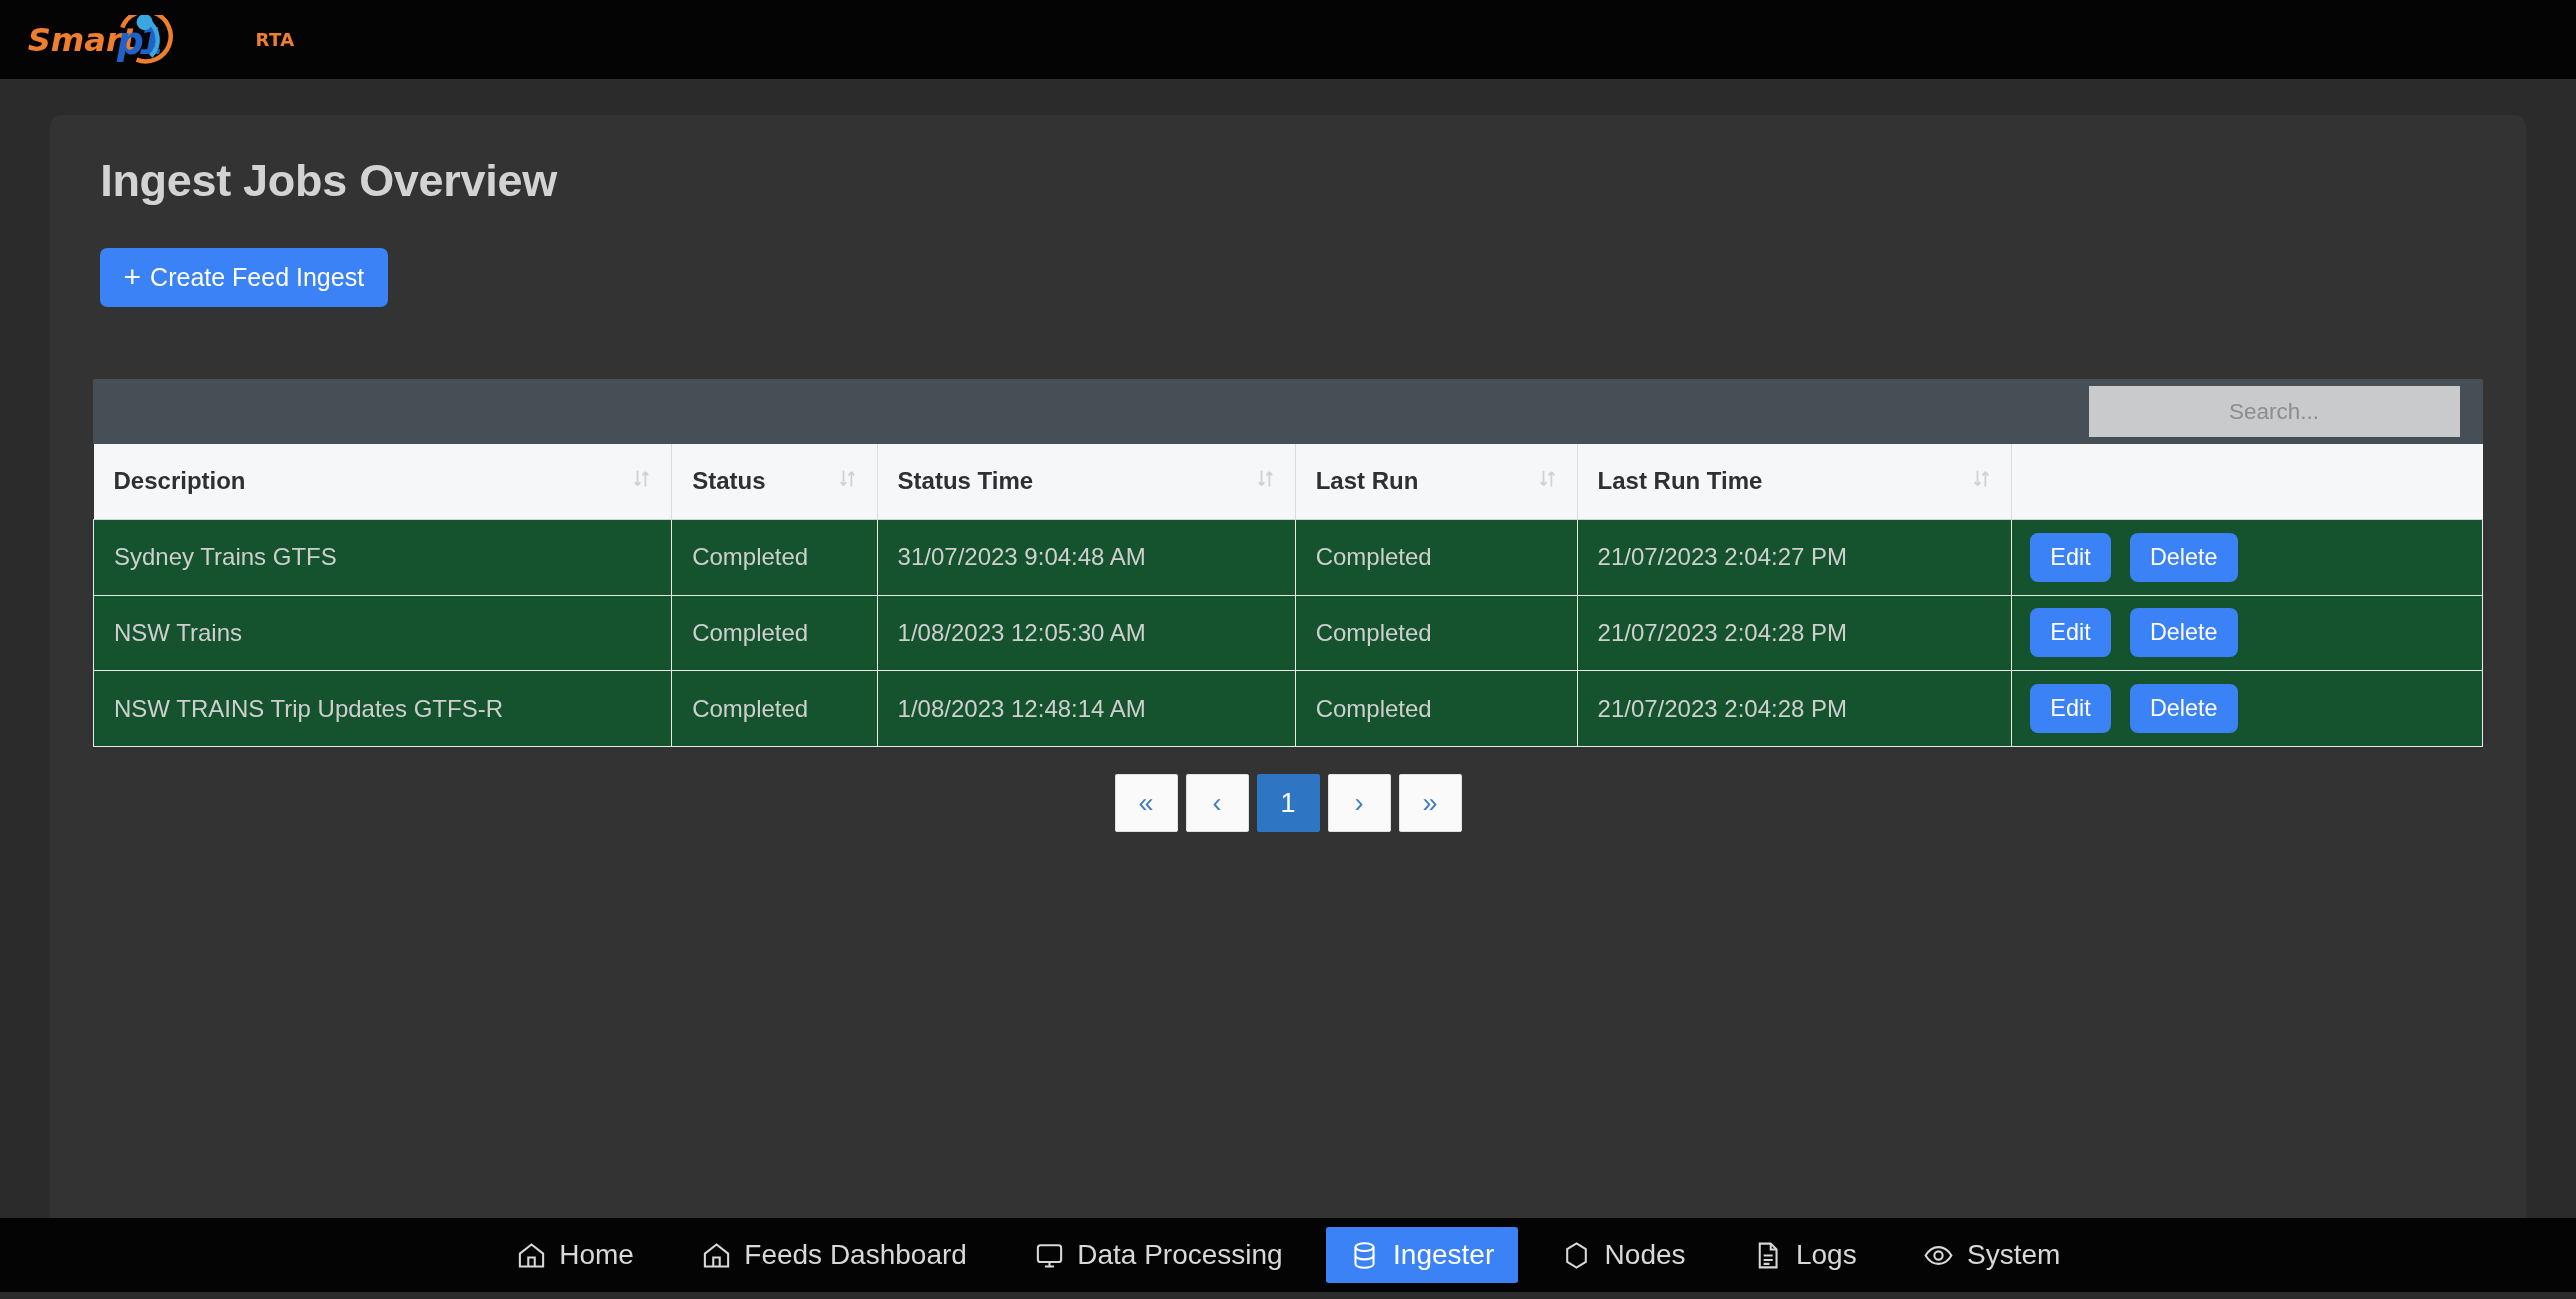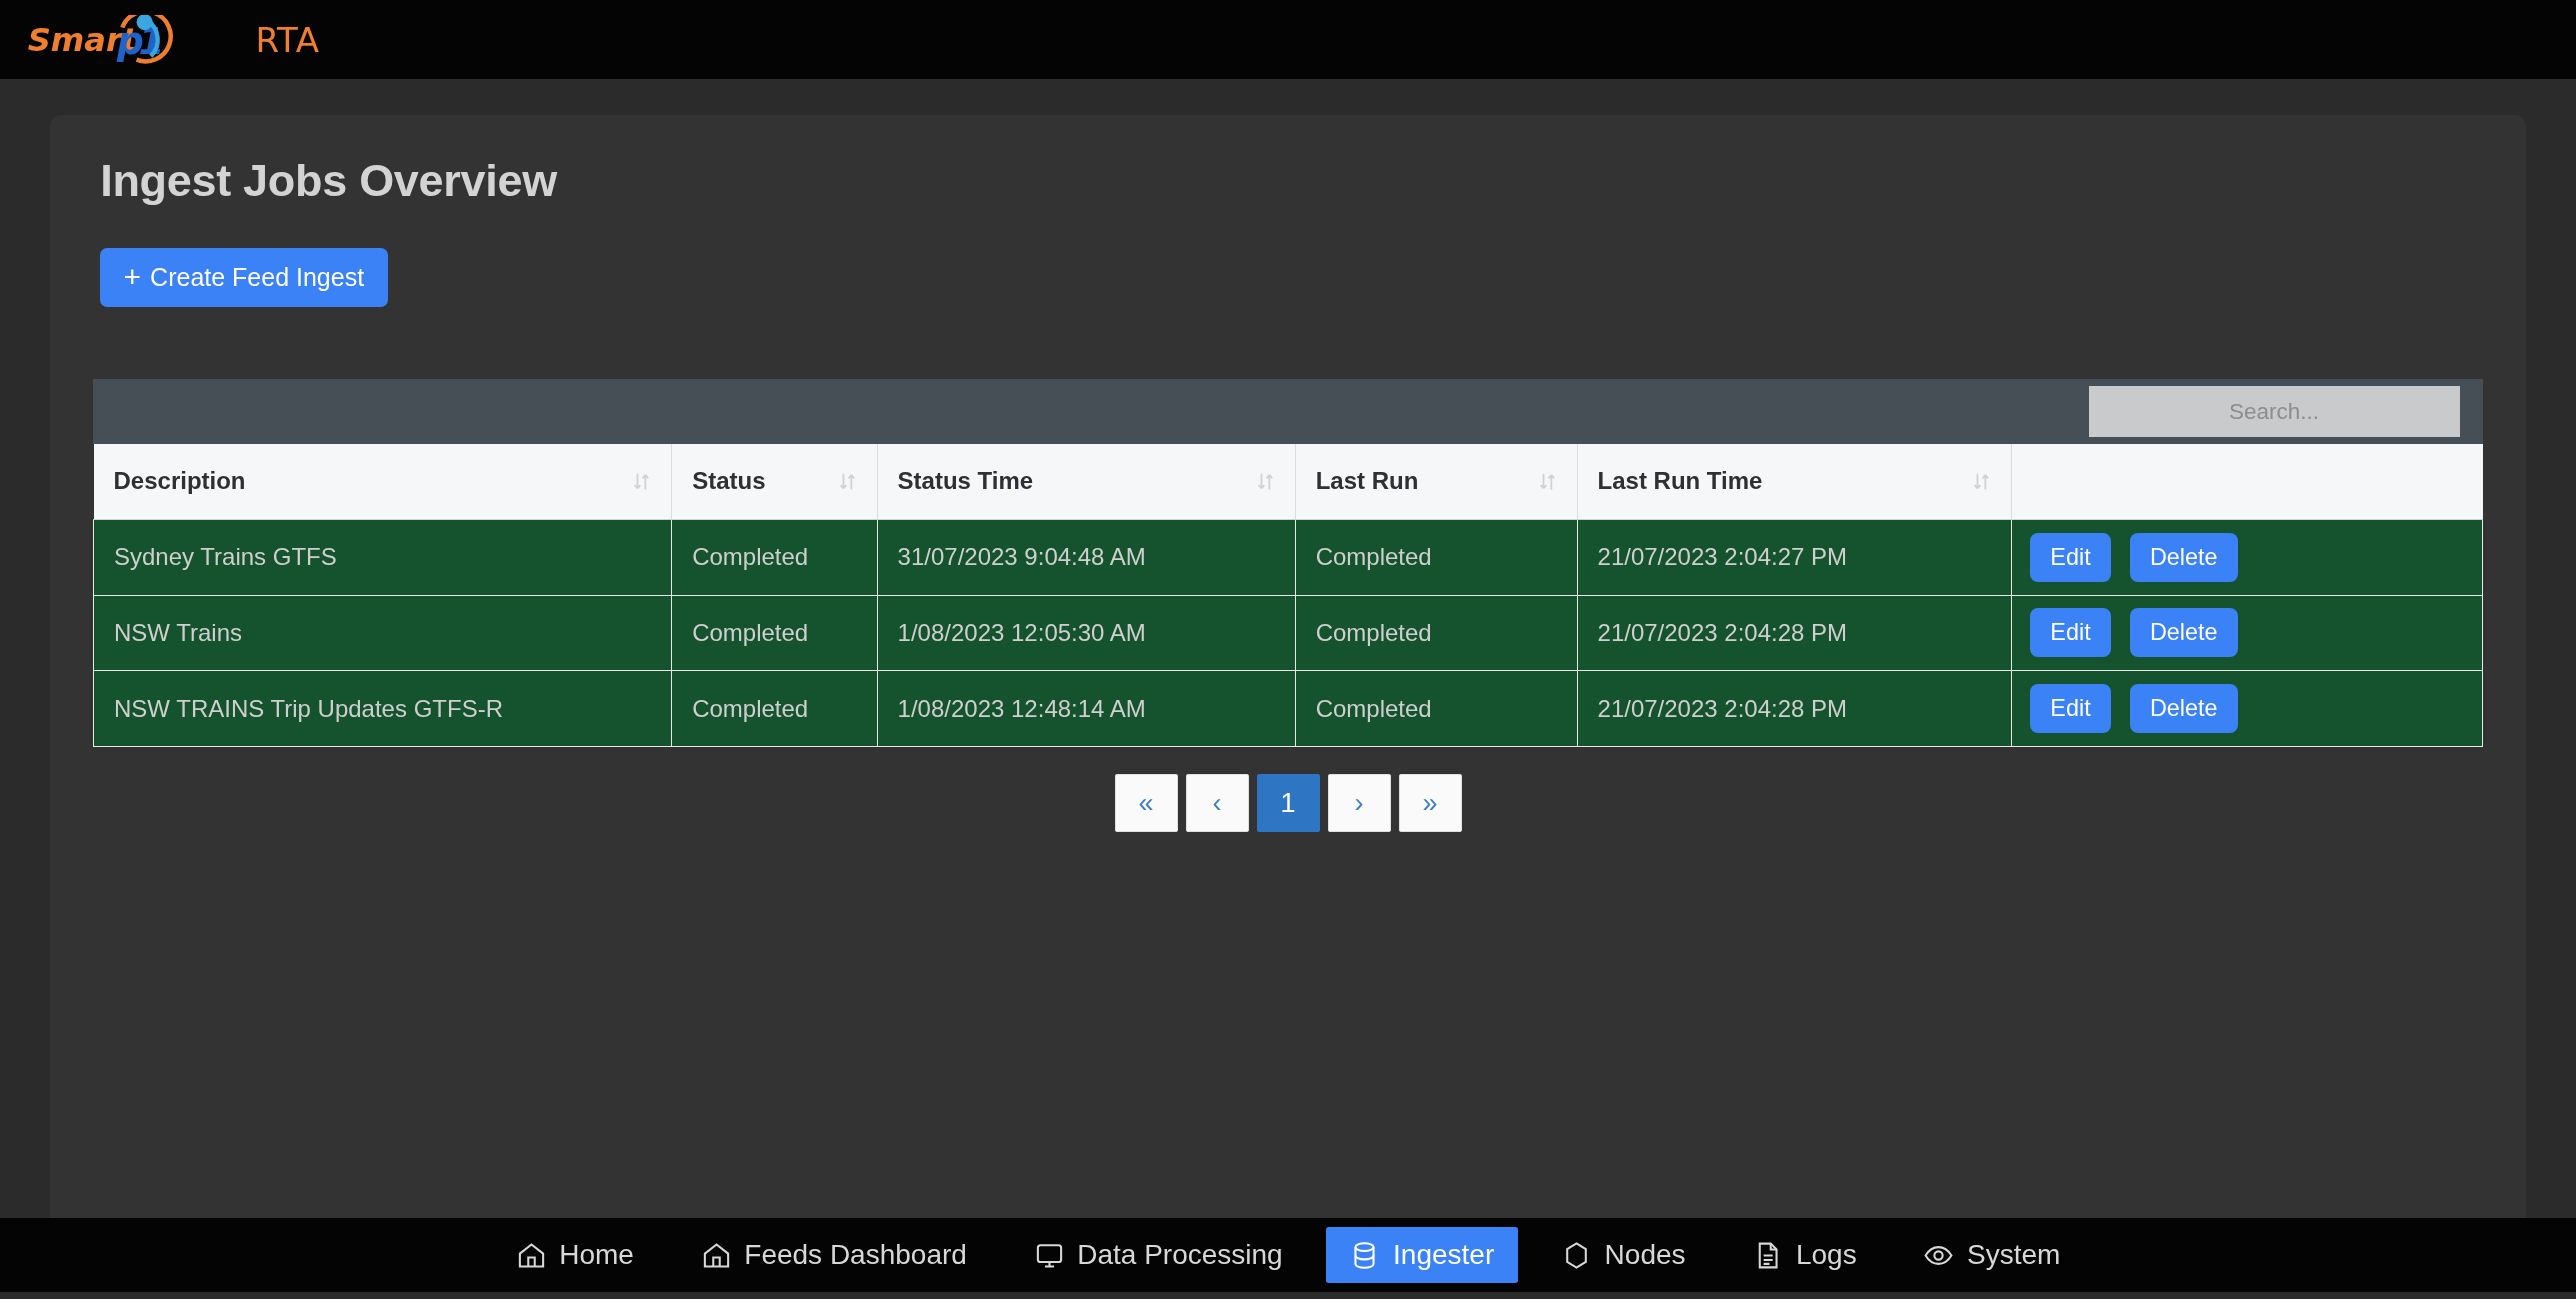--- a/index.html
+++ b/index.html
@@ -26,22 +26,22 @@
     box-sizing: border-box;
   }
   .logo {
     display: flex;
     align-items: center;
     height: 54px;
   }
   .logo-mark { display:block; }
   .logo-rta {
     color: #ef7f2e;
-    font-size: 34px;
-    font-weight: normal;
+    font-size: 18px;
+    font-weight: bold;
     letter-spacing: 0.5px;
     margin-left: 5.4px;
     font-family: "DejaVu Sans", sans-serif;
   }
 
   
   .page {
     padding: 36px 50px 0 50px;
     box-sizing: border-box;
     height: 1161px;
@@ -120,21 +120,21 @@
     font-weight: bold;
     text-align: left;
     padding: 23.4px 20px;
     border-right: 1.8px solid #dadcde;
     border-bottom: 1.8px solid #d0d2d4;
     position: relative;
     box-sizing: border-box;
     cursor: pointer;
   }
   table.data thead th:last-child { border-right: none; }
-  .th-inner { display: flex; align-items: center; justify-content: space-between; }
+  .th-inner { display: flex; justify-content: space-between; }
   .sort-icon {
     display: inline-block;
     width: 18px;
     height: 23.4px;
     flex: none;
     margin-left: 9px;
   }
 
   table.data tbody td {
     background: #14532d;

